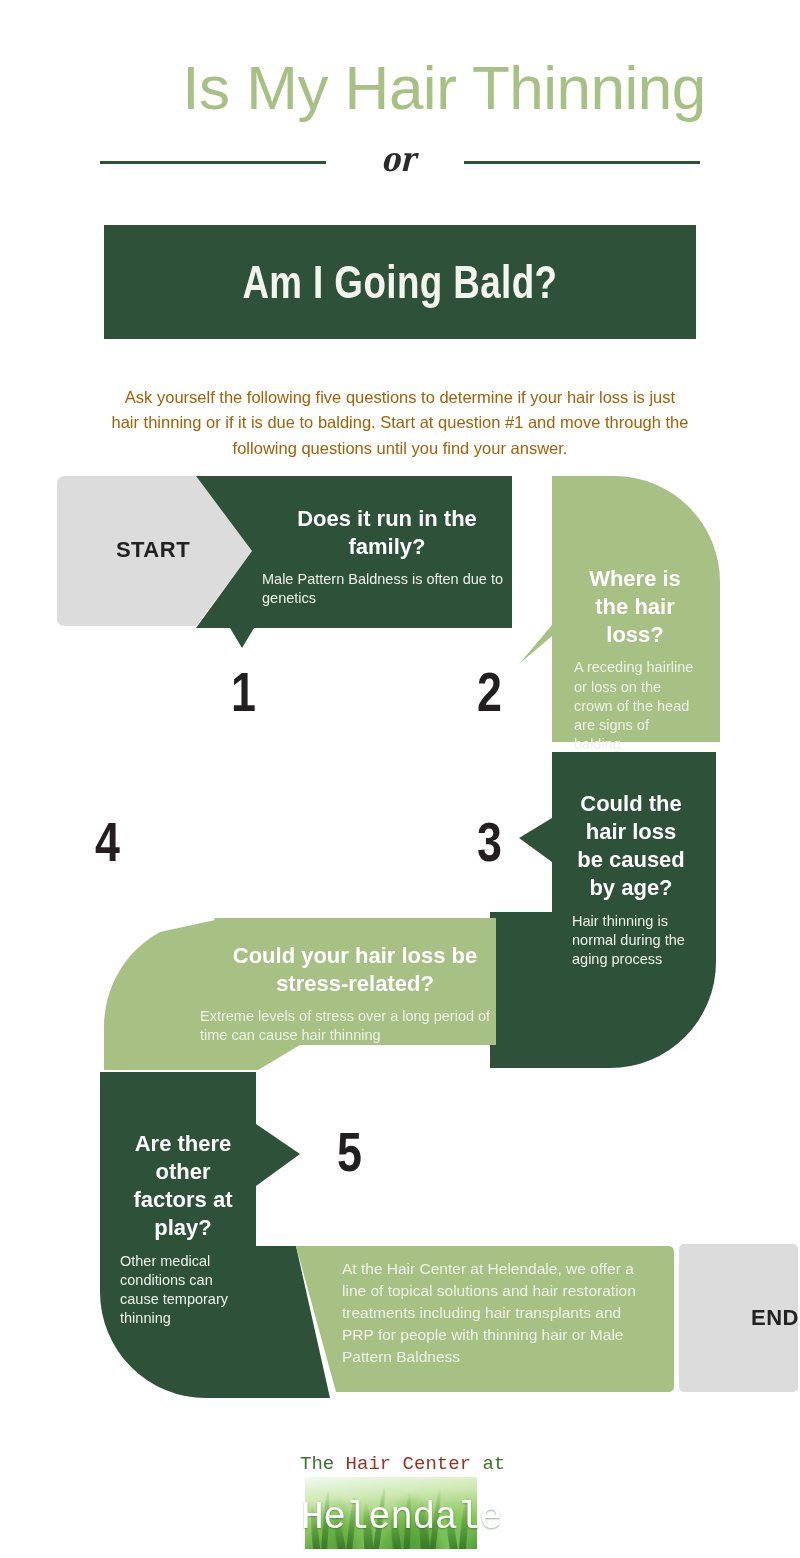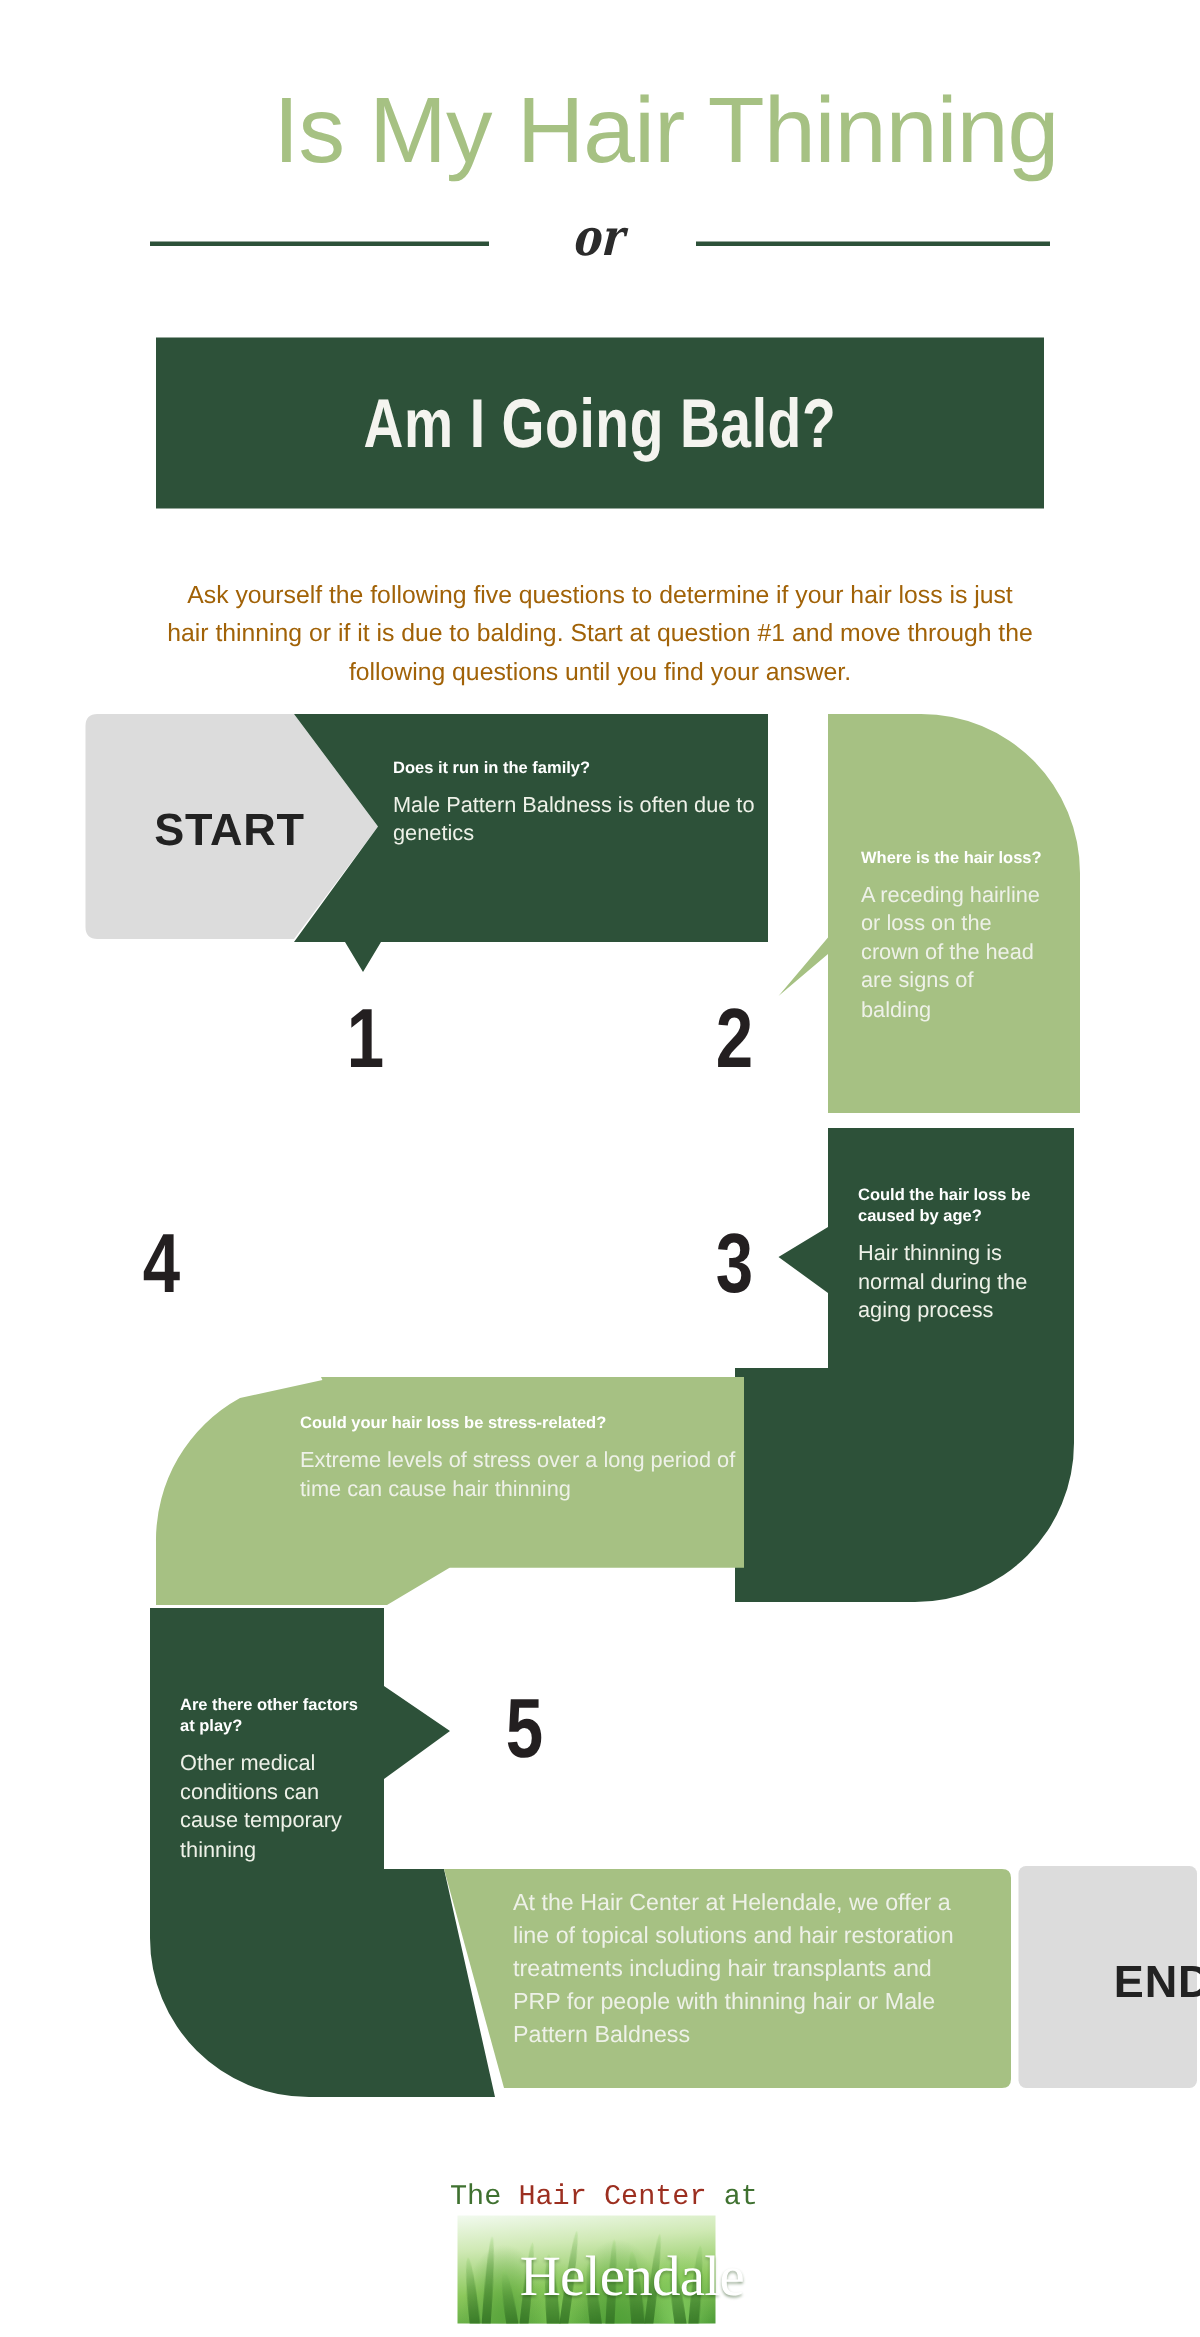--- a/index.html
+++ b/index.html
@@ -91,25 +91,26 @@
 
   
   #flowchart { position: absolute; top: 0; left: 0; width: 800px; height: 1558px; }
   #flow-svg  { position: absolute; top: 0; left: 0; }
 
   .node-text {
     position: absolute;
     color: #ffffff;
   }
   .q-title {
-    font-size: 11px;
+    font-size: 22px;
     font-weight: 700;
     line-height: 1.28;
     margin: 0 0 9px 0;
     color: #ffffff;
+    text-align: center;
   }
   .q-body {
     font-size: 14.5px;
     font-weight: 400;
     line-height: 1.32;
     margin: 0;
     color: #eef1e8;
   }
 
   
@@ -118,21 +119,21 @@
   #node3-text { top: 790px; left: 572px; width: 118px; }
   #node4-text { top: 942px; left: 200px; width: 310px; }
   #node5-text { top: 1130px; left: 120px; width: 126px; }
   #end-blurb-text { top: 1258px; left: 342px; width: 310px; }
   #end-blurb-text .q-body { font-size: 15.5px; line-height: 1.42; }
 
   
   .terminal-label {
     position: absolute;
     color: #222222;
-    font-size: 30px;
+    font-size: 22px;
     font-weight: 700;
     letter-spacing: 0.5px;
   }
   #start-label { top: 537px; left: 98px; width: 110px; text-align: center; }
   #end-label   { top: 1305px; left: 680px; width: 118px; text-align: center; padding-left: 36px; }
 
   
   .step-number {
     position: absolute;
     color: #231f20;
@@ -180,24 +181,24 @@
   }
   .grass-blade {
     position: absolute;
     bottom: -4px;
     background: linear-gradient(to top, rgba(46,110,32,.85), rgba(150,215,110,.25));
     border-radius: 50% 50% 0 0 / 90% 90% 0 0;
     filter: blur(0.4px);
   }
   #logo-wordmark {
     position: absolute;
-    top: 44px; left: 14px;
+    top: 44px; left: 1px;
     width: 182px;
     text-align: right;
-    font-family: Liberation Serif, serif;
+    font-family: Liberation Mono, monospace;
     font-size: 38px;
     color: #ffffff;
     line-height: 1;
     letter-spacing: -0.5px;
     text-shadow: 0 1px 2px rgba(30,70,20,.45);
   }
 </style>
 </head>
 <body>
 

